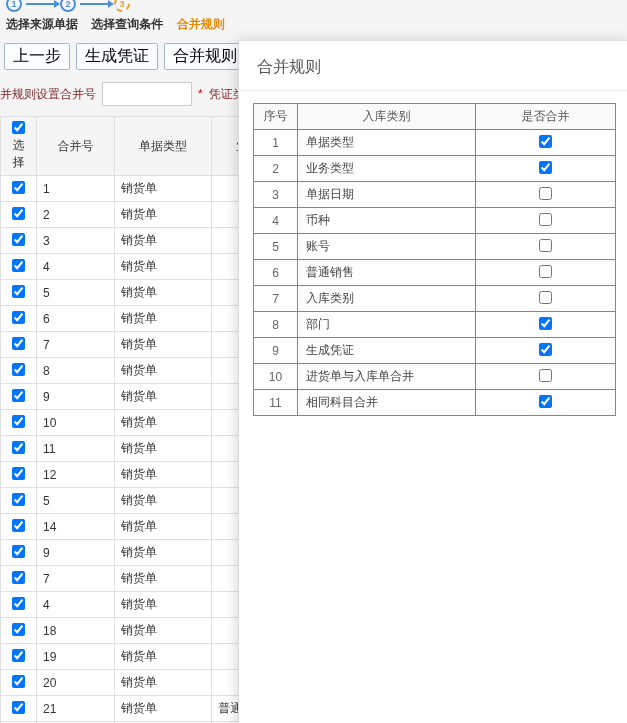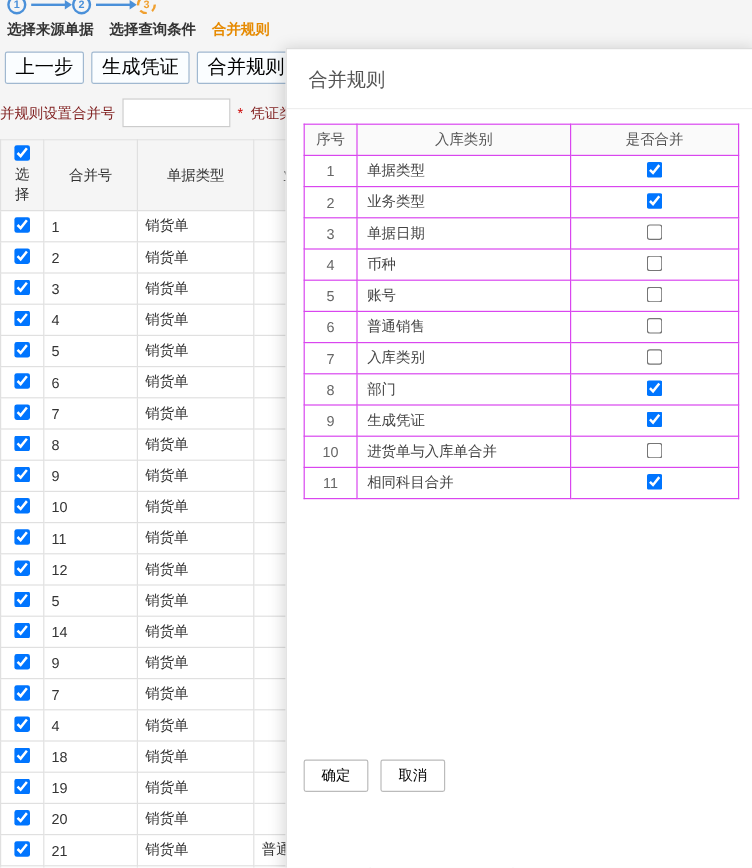--- a/index.html
+++ b/index.html
@@ -346,17 +346,13 @@
             <td class="chk"><input type="checkbox" style=""></td>
           </tr>
           <tr>
             <td class="idx">11</td>
             <td class="name">相同科目合并</td>
             <td class="chk"><input type="checkbox" checked="" style=""></td>
           </tr>
         </tbody>
     </table>
   </div>
-  <div class="dialog-footer">
-    <button class="dlg-btn">确定</button>
-    <button class="dlg-btn">取消</button>
-  </div>
 </div>
 
 </body></html>

